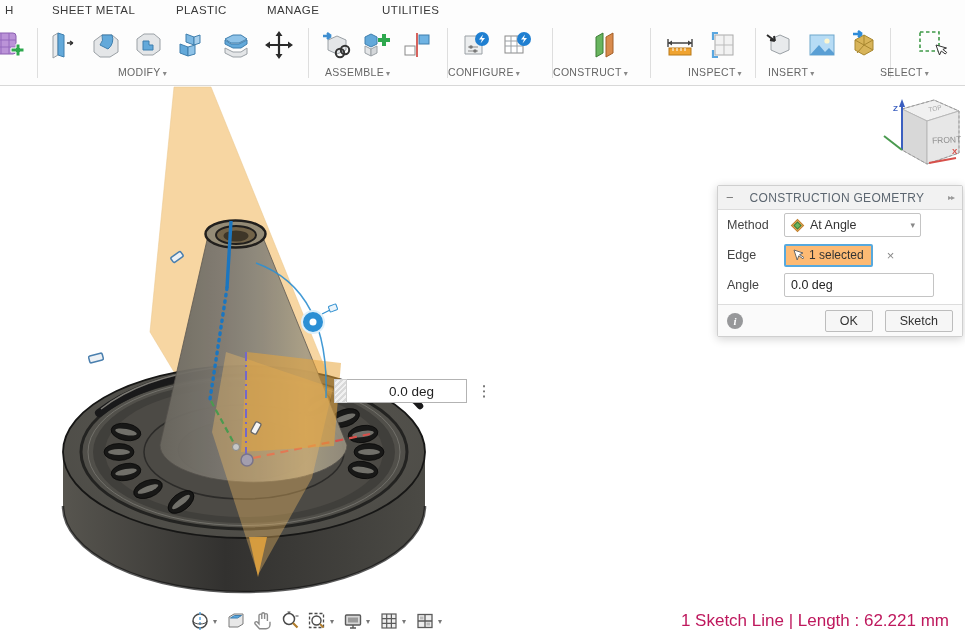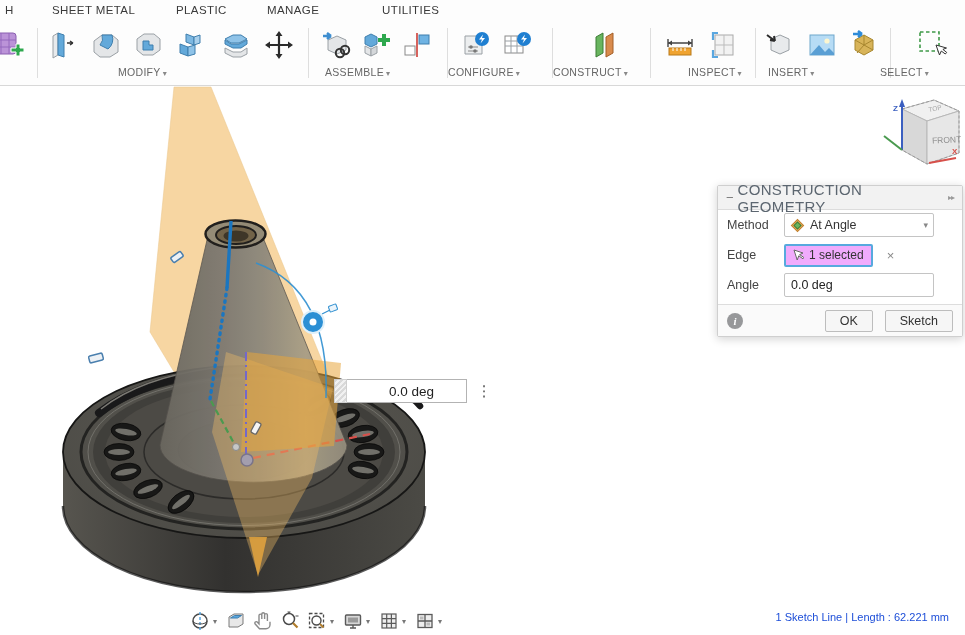--- a/index.html
+++ b/index.html
@@ -32,33 +32,33 @@
       text-align:right; padding-right:32px; outline:none; }
   #float-more { position:absolute; left:142px; top:1px; font-size:15px; color:#555;
       line-height:22px; width:16px; text-align:center; cursor:pointer; }
 
   
   #dialog { position:absolute; left:717px; top:99px; width:246px;
             background:#fff; border:1px solid #cfcfcf; border-radius:2px;
             box-shadow:0 2px 10px rgba(0,0,0,.18); font-size:12.5px; color:#333; }
   #dlg-header { height:24px; background:#f2f2f2; border-bottom:1px solid #dcdcdc;
             display:flex; align-items:center; padding:0 8px; }
-  #dlg-title { font-size:15px; color:#5c6670; letter-spacing:.3px; margin-left:4px; flex:1; }
+  #dlg-title { font-size:12px; color:#5c6670; letter-spacing:.3px; margin-left:16px; flex:1; }
   #dlg-collapse { color:#777; font-size:13px; cursor:pointer; }
   #dlg-expand { color:#999; font-size:8px; letter-spacing:-1px; cursor:pointer; }
   .drow { display:flex; align-items:center; height:30px; padding:0 9px; }
   .dlabel { width:57px; font-size:12.5px; color:#444; }
   .type-btn { width:27px; height:25px; border:1px solid transparent; border-radius:2px;
             display:flex; align-items:center; justify-content:center; margin-right:3px; cursor:pointer; }
   .type-btn.sel { background:#e3f2fc; border-color:#5aabdf; }
-  #method-select { width:150px; height:24px; border:1px solid #c4c4c4; border-radius:2px;
+  #method-select { width:137px; height:24px; border:1px solid #c4c4c4; border-radius:2px;
             display:flex; align-items:center; padding:0 5px; cursor:pointer; background:#fff; }
   #method-select span.val { flex:1; margin-left:5px; font-size:12.5px; color:#333; }
   #method-select .car { font-size:9px; color:#888; }
-  #edge-chip { height:23px; border:2px solid #57a9de; border-radius:2px; background:#f0abfc;
+  #edge-chip { height:23px; border:2px solid #57a9de; border-radius:2px; background:#fdba74;
             display:flex; align-items:center; padding:0 7px; cursor:pointer; }
   #edge-chip span { margin-left:5px; font-size:12px; color:#333; }
   #edge-clear { margin-left:14px; color:#888; font-size:13px; cursor:pointer; }
   #angle-input { width:150px; height:24px; border:1px solid #c4c4c4; border-radius:2px;
             font-family:"Liberation Sans",sans-serif; font-size:12.5px; color:#222;
             padding:0 6px; outline:none; }
   #dlg-footer { border-top:1px solid #ddd; background:#fafafa; height:32px;
             display:flex; align-items:center; padding:0 9px; margin-top:4px; }
   #info-btn { width:16px; height:16px; border-radius:50%; background:#97989a; color:#fff;
             font:italic bold 11px "Liberation Serif",serif; display:flex; align-items:center;
@@ -66,21 +66,21 @@
   .dbtn { height:22px; border:1px solid #bdbdbd; border-radius:2px; background:#f6f6f6;
             font-family:"Liberation Sans",sans-serif; font-size:12.5px; color:#333;
             padding:0 14px; margin-left:12px; cursor:pointer; }
   #dlg-footer .spacer { flex:1; }
 
   
   #navbar { position:absolute; left:186px; top:521px; height:28px; display:flex; align-items:center; }
   .nav-btn { width:27px; height:26px; display:flex; align-items:center; justify-content:center; cursor:pointer; }
   .nav-car { font-size:8px; color:#777; width:9px; cursor:pointer; }
 
-  #status { position:absolute; right:16px; top:525px; font-size:11px; color:#1d4ed8;margin-left:16px; }
+  #status { position:absolute; right:16px; top:525px; font-size:17px; color:#be185d;margin-left:16px; }
 </style>
 </head>
 <body>
 
 <div id="app">
 
   <div id="ribbon">
     <span class="tab" style="left:5px">H</span>
     <span class="tab" style="left:52px">SHEET METAL</span>
     <span class="tab" style="left:176px">PLASTIC</span>

